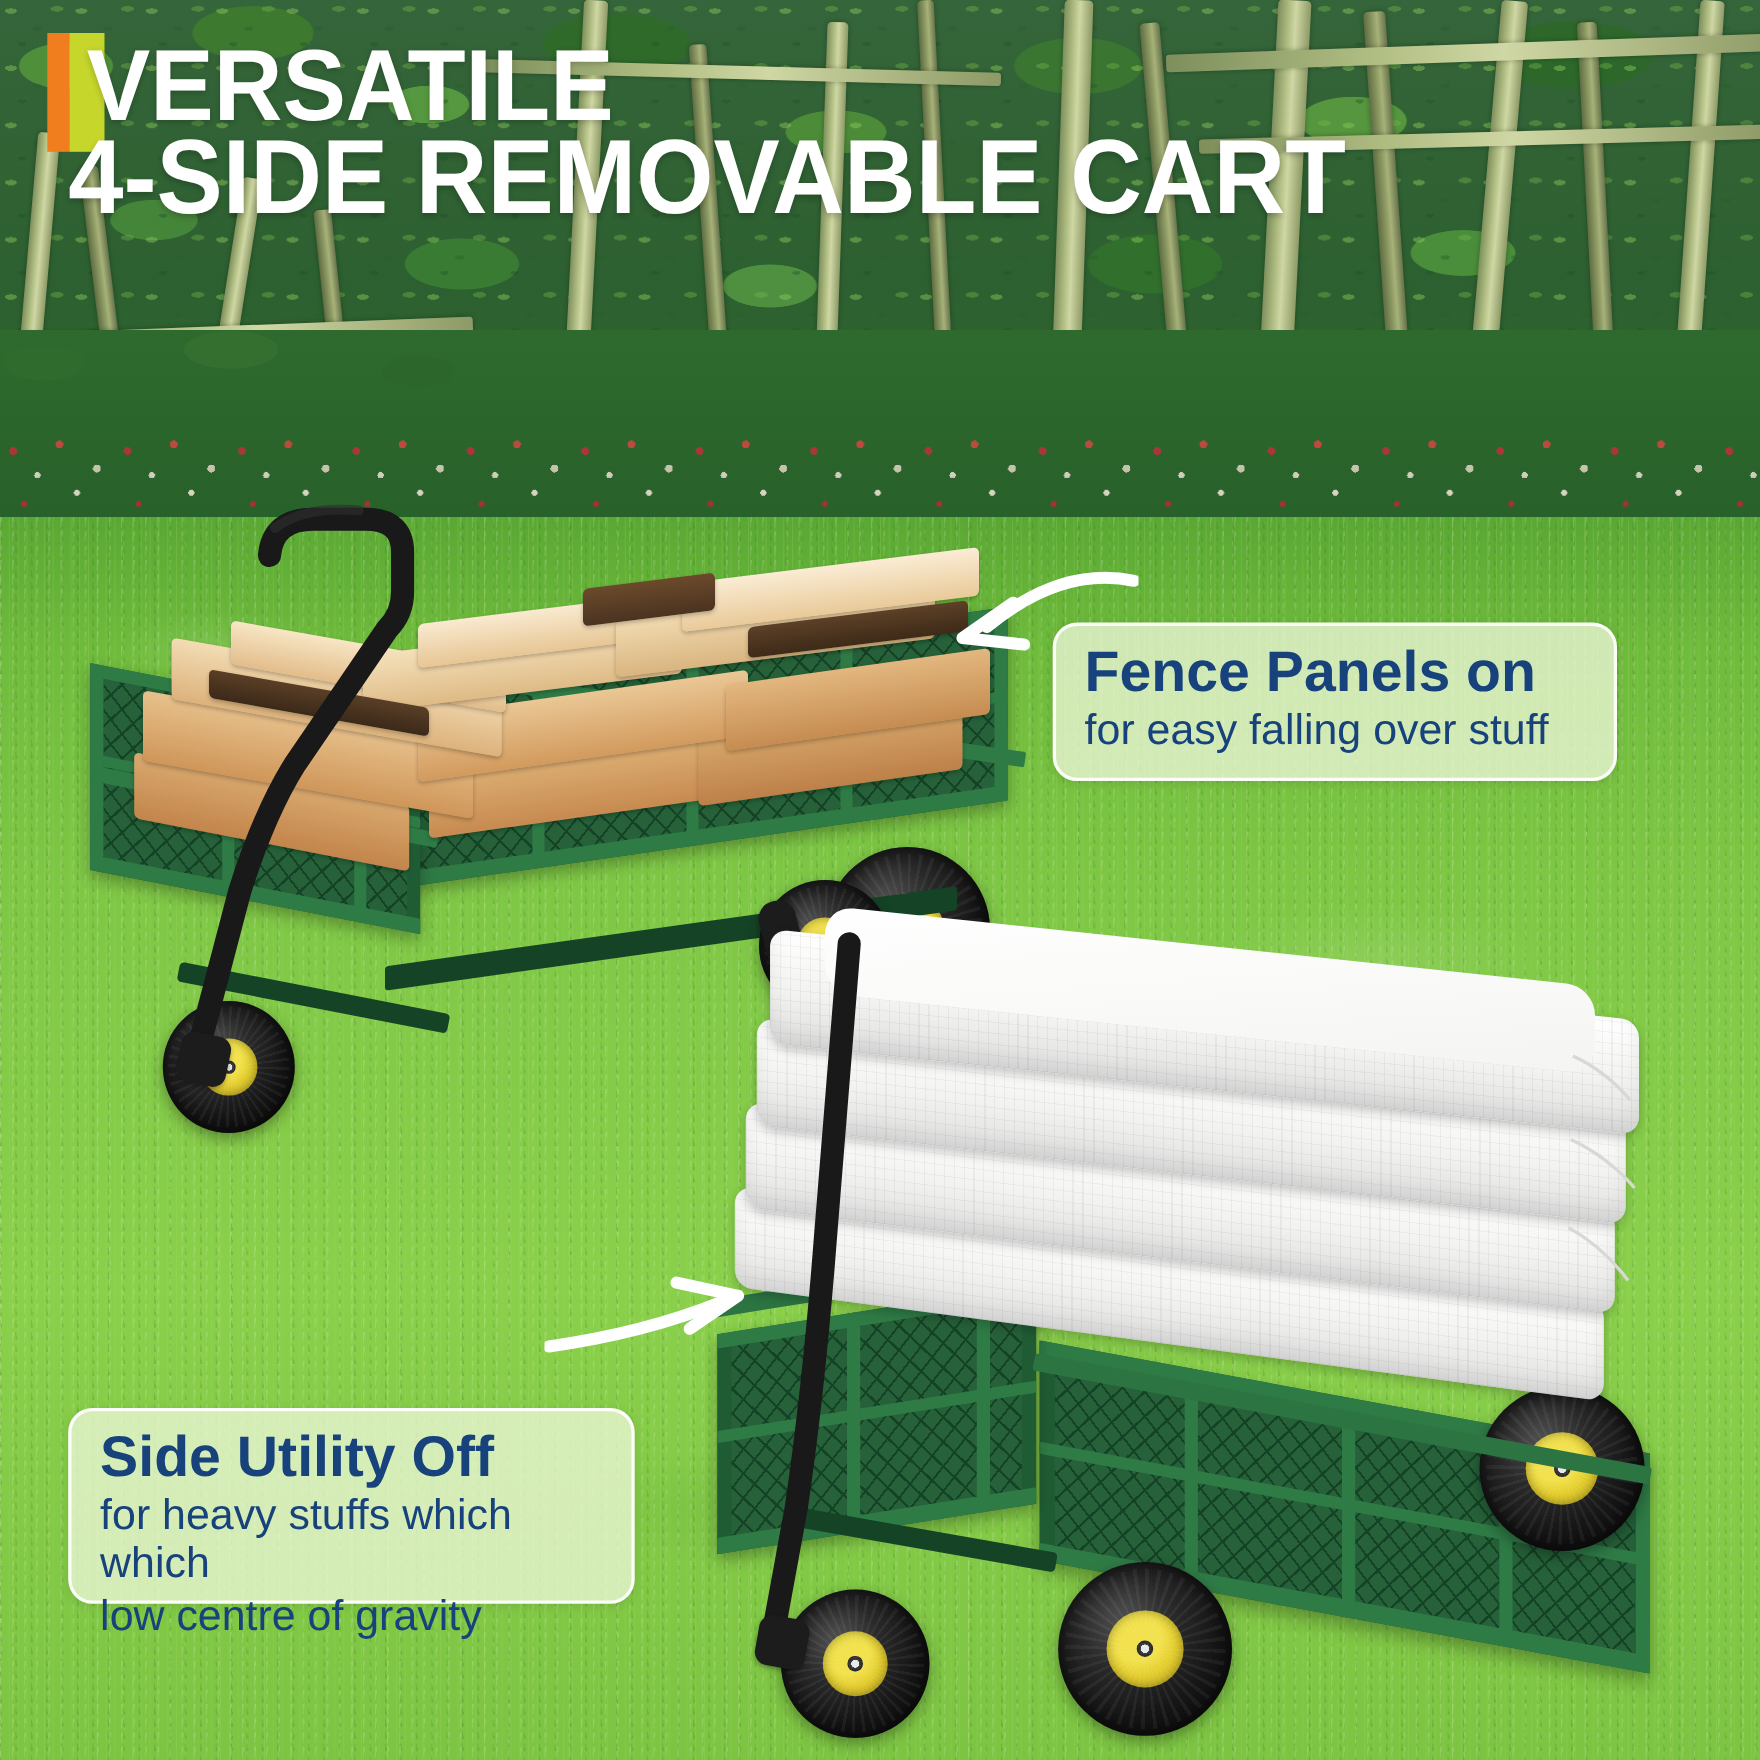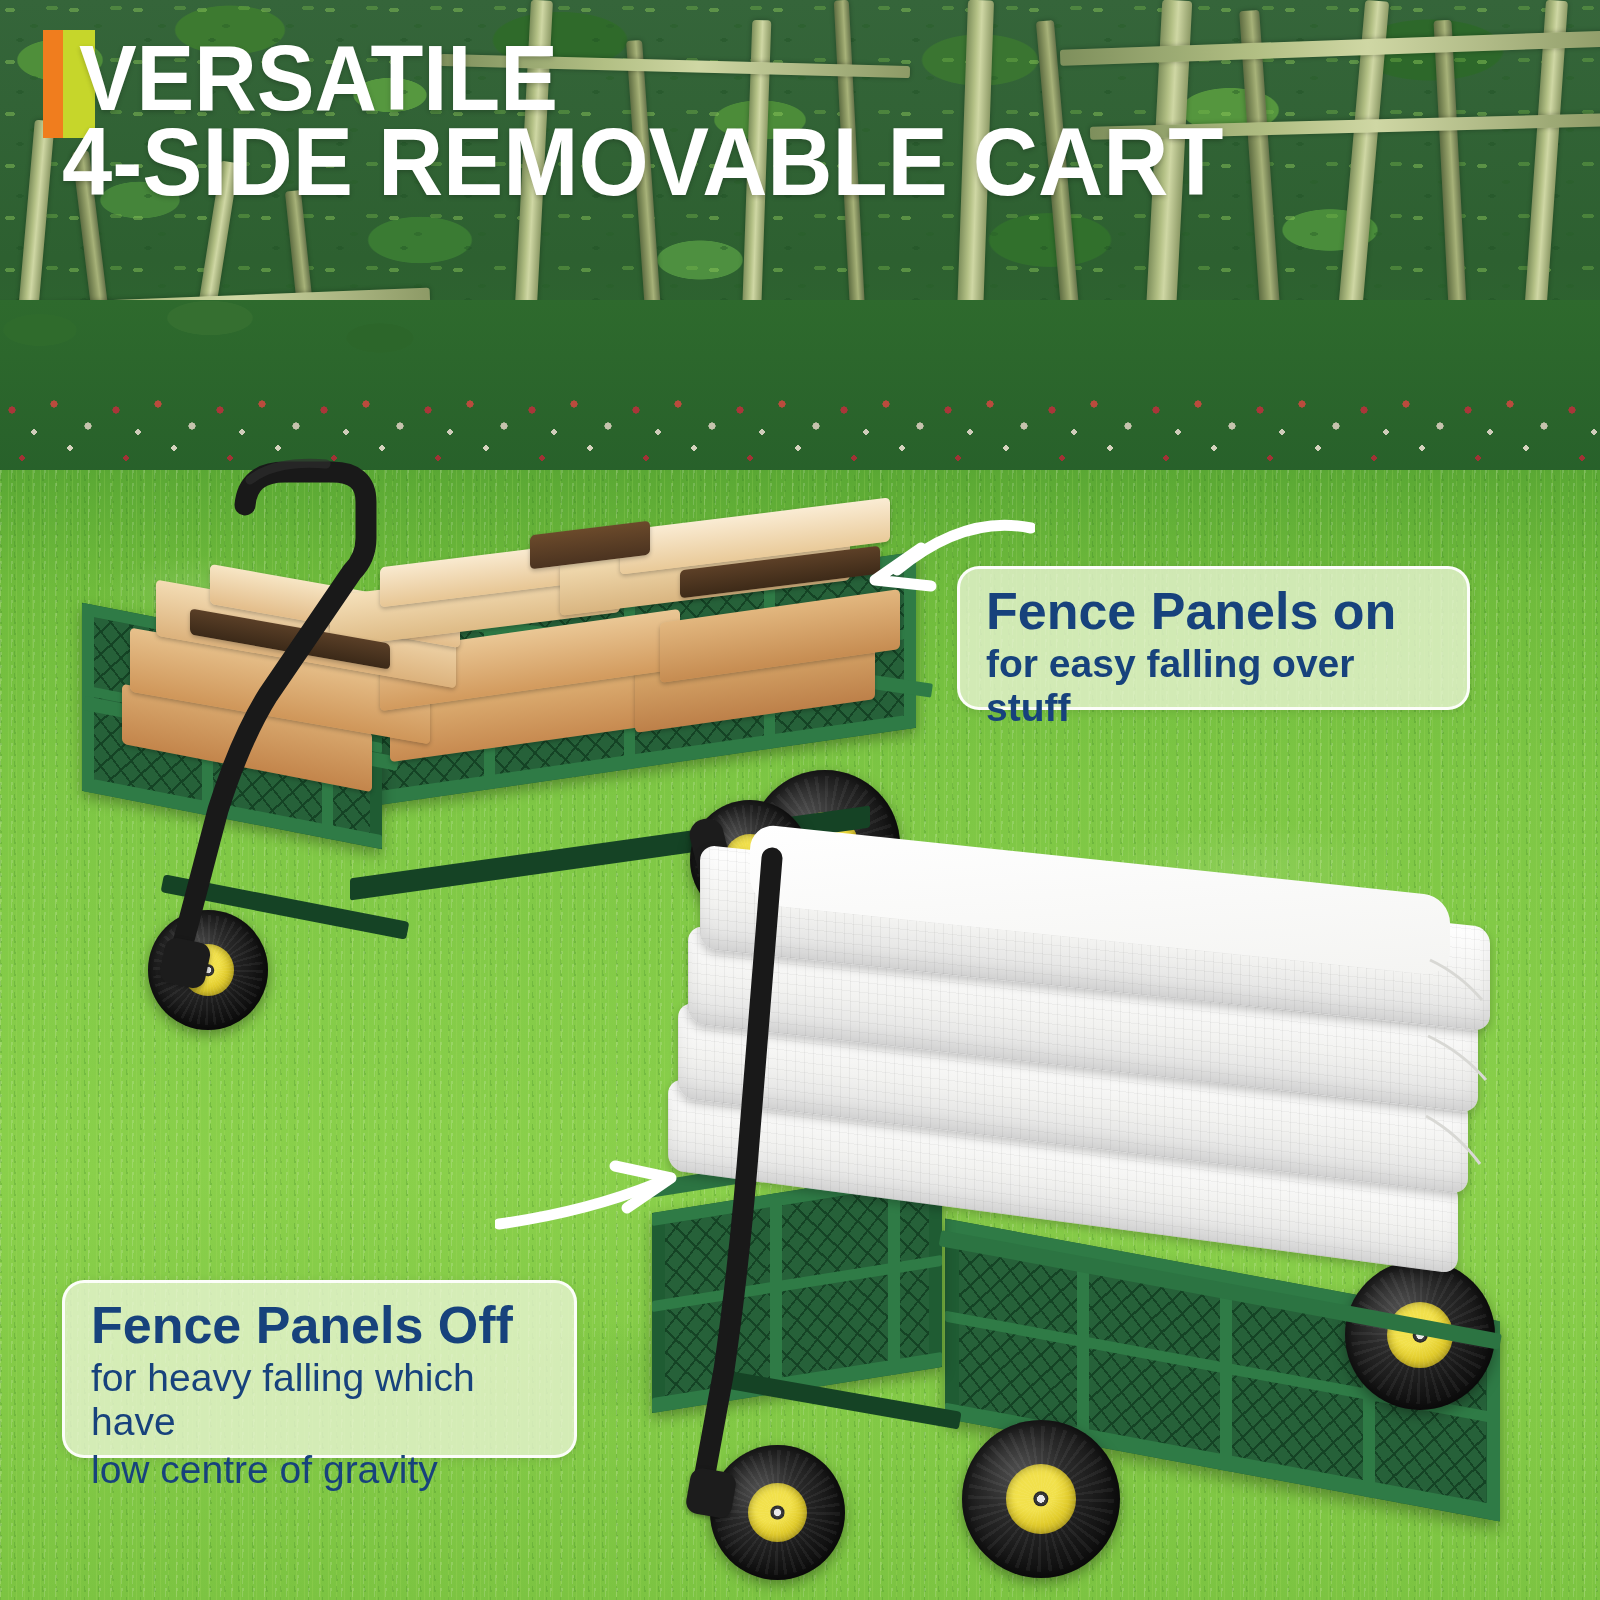--- a/index.html
+++ b/index.html
@@ -157,21 +157,21 @@
     font-weight:bold;
     line-height:1.02;
   }
   .callout .c-sub {
     display:block;
     color:#17427C;
     line-height:1.13;
   }
   #callout-on   { left:957px; top:566px; width:513px; height:144px; }
   #callout-on .c-title { font-size:52px; }
-  #callout-on .c-sub   { font-size:39px; margin-top:4px;font-weight:bold; }
+  #callout-on .c-sub   { font-size:39px; margin-top:4px; }
 
   #callout-off  { left:62px; top:1280px; width:515px; height:178px; }
   #callout-off .c-title { font-size:52px; }
   #callout-off .c-sub   { font-size:39px; margin-top:4px; }
 
   
   .arrow { position:absolute; pointer-events:none; }
   #arrow-top  { left:845px; top:508px; width:190px; height:100px; }
   #arrow-bot  { left:495px; top:1120px; width:210px; height:120px; }
 
@@ -453,18 +453,18 @@
       <path d="M176 58 L 120 46 M176 58 L 132 88" stroke="#ffffff" stroke-width="11" fill="none" stroke-linecap="round"></path>
     </svg>
   </div>
 
   <div class="callout" id="callout-on">
     <span class="c-title">Fence Panels on</span>
     <span class="c-sub">for easy falling over stuff</span>
   </div>
 
   <div class="callout" id="callout-off">
-    <span class="c-title">Fence Panels Off</span>
-    <span class="c-sub">for heavy falling which have</span>
+    <span class="c-title">Side Utility Off</span>
+    <span class="c-sub">for heavy stuffs which which</span>
     <span class="c-sub">low centre of gravity</span>
   </div>
 
 </div>
 
 </body></html>

